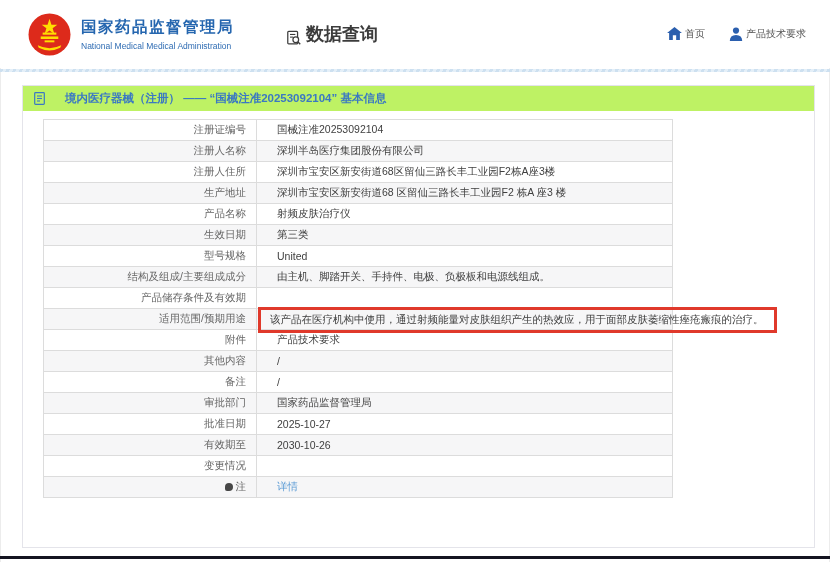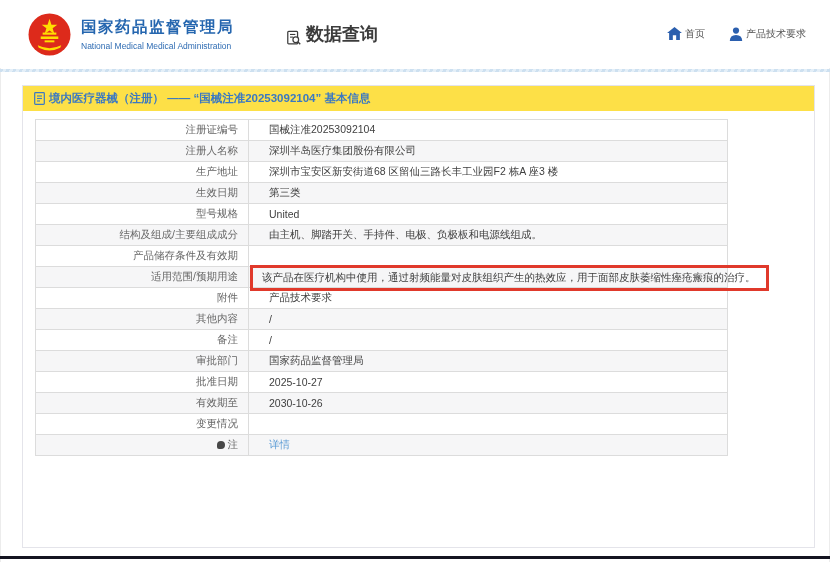--- a/index.html
+++ b/index.html
@@ -34,27 +34,27 @@
     position:absolute; top:69px; left:0; right:0; height:3px;
     background:repeating-linear-gradient(115deg,#cde0f0 0 3px,#e4eff8 3px 6px);
   }
 
   
   .panel {
     position:absolute; left:22px; top:85px; width:793px; height:463px;
     background:#fff; border:1px solid #e4e4ea;
   }
   .panel-title {
-    height:25px; background:#fde047; display:flex; align-items:center;
-    padding:0 11px; gap:4px; font-size:11.5px; font-weight:bold; color:#3a78c3;
+    height:25px; background:#bef264; display:flex; align-items:center;
+    padding:0 11px; gap:20px; font-size:11.5px; font-weight:bold; color:#3a78c3;
   }
   .panel-title svg { flex:0 0 auto; }
 
   
-  table.info { border-collapse:collapse; table-layout:fixed; width:693px; margin:8px 0 0 12px; }
+  table.info { border-collapse:collapse; table-layout:fixed; width:630px; margin:8px 0 0 20px; }
   td {
     border:1px solid #dcdcdc; height:21px; font-size:10.5px;
     padding:1px 10px; vertical-align:middle; white-space:nowrap;
   }
   .cell-label { width:213px; text-align:right; color:#666; }
   .cell-value { color:#404040;padding-left:20px; }
   tr:nth-child(even) td { background:#f6f6f7; }
   .note-dot {
     display:inline-block; width:8px; height:8px; border-radius:50% 50% 50% 2px;
     background:#474747; margin-right:3px; vertical-align:-1px;
@@ -130,22 +130,30 @@
     <tbody>
         <tr>
           <td class="cell-label">注册证编号</td>
           <td class="cell-value">国械注准20253092104</td>
         </tr>
         <tr>
           <td class="cell-label">注册人名称</td>
           <td class="cell-value">深圳半岛医疗集团股份有限公司</td>
         </tr>
         <tr>
+          <td class="cell-label">注册人住所</td>
+          <td class="cell-value">深圳市宝安区新安街道68区留仙三路长丰工业园F2栋A座3楼</td>
+        </tr>
+        <tr>
           <td class="cell-label">生产地址</td>
           <td class="cell-value">深圳市宝安区新安街道68 区留仙三路长丰工业园F2 栋A 座3 楼</td>
+        </tr>
+        <tr>
+          <td class="cell-label">产品名称</td>
+          <td class="cell-value">射频皮肤治疗仪</td>
         </tr>
         <tr>
           <td class="cell-label">生效日期</td>
           <td class="cell-value">第三类</td>
         </tr>
         <tr>
           <td class="cell-label">型号规格</td>
           <td class="cell-value">United</td>
         </tr>
         <tr>

